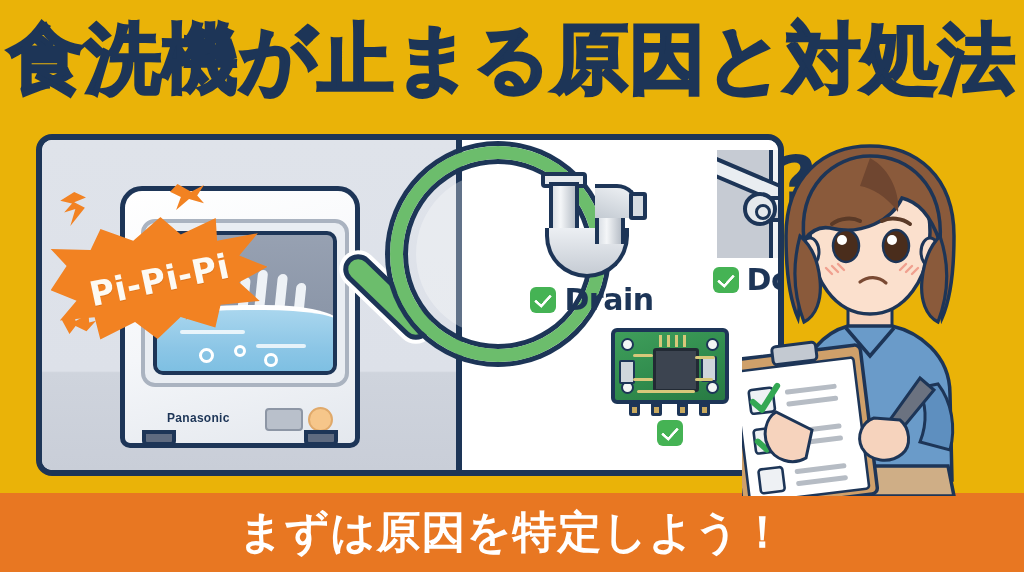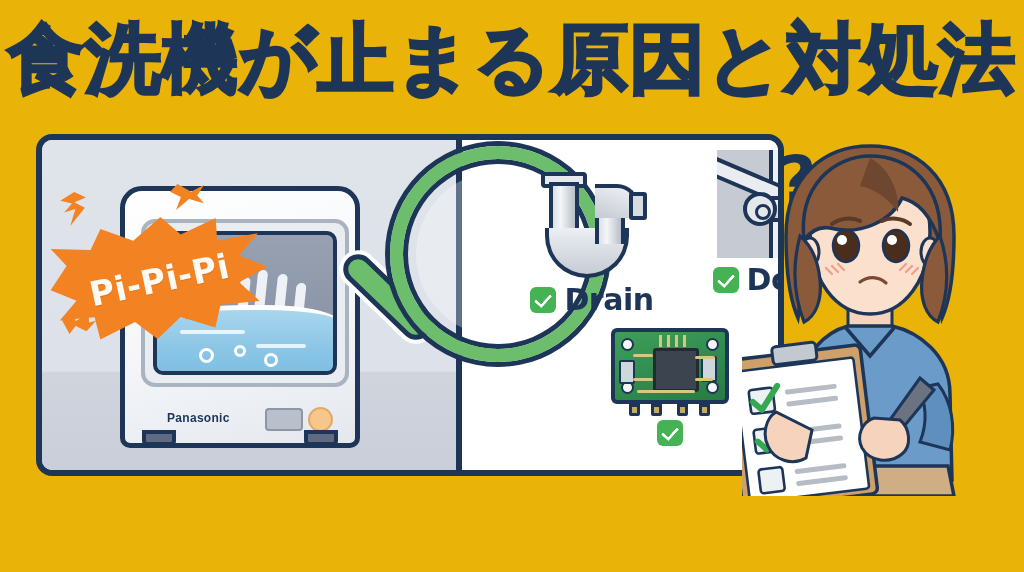--- a/index.html
+++ b/index.html
@@ -728,14 +728,17 @@
       </g>
 
       <path d="M34 272 C24 278 20 294 26 306 C32 320 50 326 64 318 L70 290 Z" fill="#f6d3bd" stroke="#1d3557" stroke-width="3"></path>
 
       <path d="M178 238 L192 250 L154 296 L142 288 Z" fill="#6b7280" stroke="#1d3557" stroke-width="3"></path>
 
       <path d="M132 278 C120 282 114 296 120 308 C128 322 148 324 160 314 C170 306 168 288 158 280 Z" fill="#f6d3bd" stroke="#1d3557" stroke-width="3"></path>
     </svg>
   </div>
 
+  <div class="banner">
+    <div class="banner-text">まずは原因を特定しよう！</div>
+  </div>
 
 </div>
 
 </body></html>

